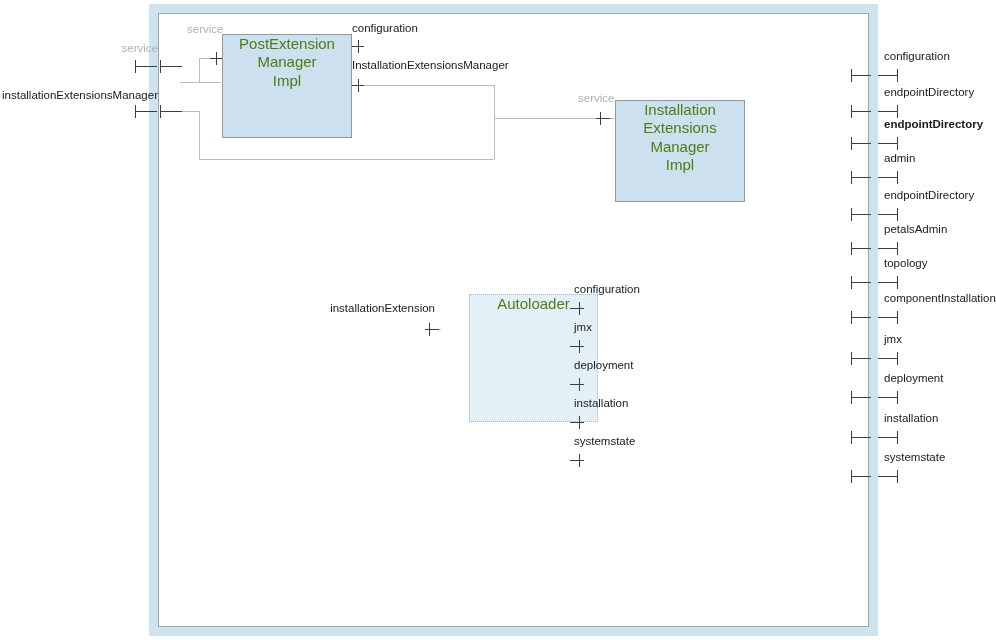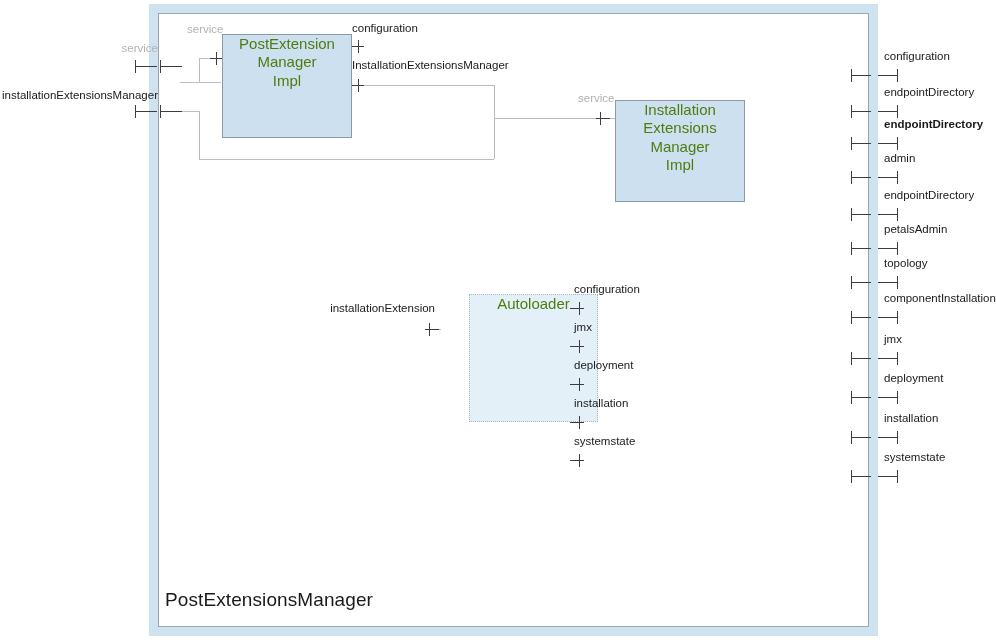--- a/index.html
+++ b/index.html
@@ -114,21 +114,20 @@
 </style>
 </head>
 <body>
 
 <div id="canvas">
 
   <div class="frame-band" style="left:149px; top:4px; width:729px; height:632px;"></div>
 
   <div class="frame-inner" style="left:158px; top:13px; width:711px; height:614px;"></div>
 
-  <div class="frame-title" style="left:165px; top:589px;">PostExtensionsManager</div>
 
   <div class="wire-h" style="left:180px; top:82px; width:19px;"></div>
   <div class="wire-h" style="left:199px; top:82px; width:22px;"></div>
   <div class="wire-v" style="left:199px; top:58px; height:24px;"></div>
   <div class="wire-h" style="left:199px; top:58px; width:23px;"></div>
 
   <div class="wire-h" style="left:180px; top:111px; width:20px;"></div>
   <div class="wire-v" style="left:199px; top:111px; height:48px;"></div>
   <div class="wire-h" style="left:199px; top:159px; width:295px;"></div>
   <div class="wire-v" style="left:494px; top:85px; height:74px;"></div>

